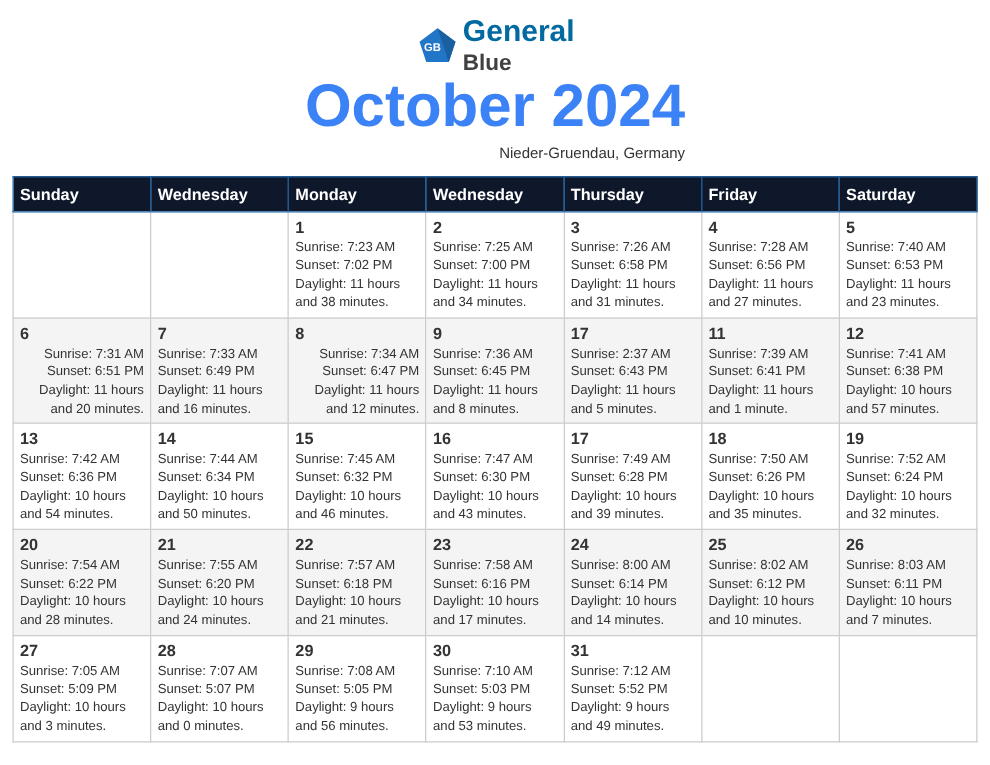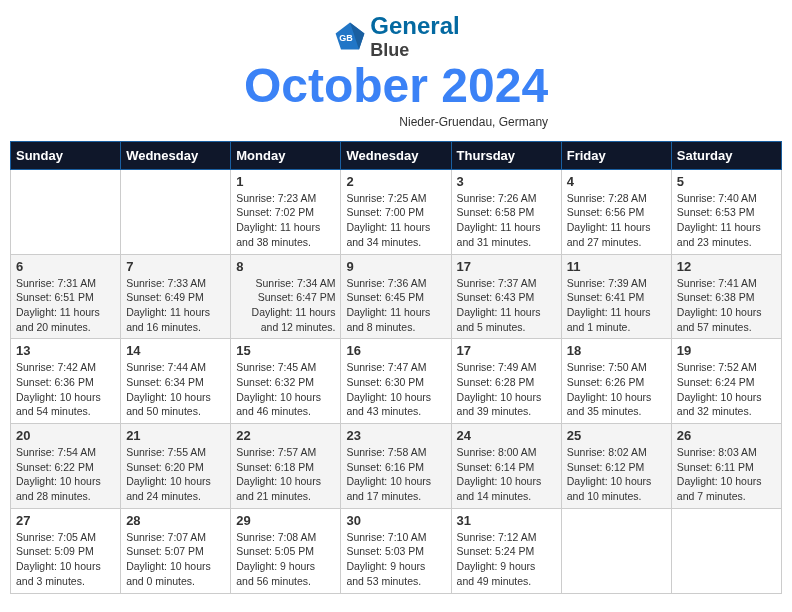--- a/index.html
+++ b/index.html
@@ -151,21 +151,21 @@
         <td>
           <span class="day-num">5</span>
           <div class="cell-text" style="white-space: pre-line;">Sunrise: 7:40 AM
 Sunset: 6:53 PM
 Daylight: 11 hours and 23 minutes.</div>
         </td>
       </tr>
       <tr>
         <td>
           <span class="day-num">6</span>
-          <div class="cell-text" style="white-space: pre-line;">Sunrise: 7:31 AM
+          <div class="cell-text" style="white-space: pre-line; text-align: right;">Sunrise: 7:31 AM
 Sunset: 6:51 PM
 Daylight: 11 hours and 20 minutes.</div>
         </td>
         <td>
           <span class="day-num">7</span>
           <div class="cell-text" style="white-space: pre-line;">Sunrise: 7:33 AM
 Sunset: 6:49 PM
 Daylight: 11 hours and 16 minutes.</div>
         </td>
         <td>
@@ -175,21 +175,21 @@
 Daylight: 11 hours and 12 minutes.</div>
         </td>
         <td>
           <span class="day-num">9</span>
           <div class="cell-text" style="white-space: pre-line;">Sunrise: 7:36 AM
 Sunset: 6:45 PM
 Daylight: 11 hours and 8 minutes.</div>
         </td>
         <td>
           <span class="day-num">17</span>
-          <div class="cell-text" style="white-space: pre-line;">Sunrise: 7:37 AM
+          <div class="cell-text" style="white-space: pre-line;">Sunrise: 2:37 AM
 Sunset: 6:43 PM
 Daylight: 11 hours and 5 minutes.</div>
         </td>
         <td>
           <span class="day-num">11</span>
           <div class="cell-text" style="white-space: pre-line;">Sunrise: 7:39 AM
 Sunset: 6:41 PM
 Daylight: 11 hours and 1 minute.</div>
         </td>
         <td>
@@ -308,20 +308,20 @@
         </td>
         <td>
           <span class="day-num">30</span>
           <div class="cell-text" style="white-space: pre-line;">Sunrise: 7:10 AM
 Sunset: 5:03 PM
 Daylight: 9 hours and 53 minutes.</div>
         </td>
         <td>
           <span class="day-num">31</span>
           <div class="cell-text" style="white-space: pre-line;">Sunrise: 7:12 AM
-Sunset: 5:24 PM
+Sunset: 5:52 PM
 Daylight: 9 hours and 49 minutes.</div>
         </td>
         <td class="empty-cell"></td>
         <td class="empty-cell"></td>
       </tr>
     </tbody>
 </table>
 
 </body></html>

